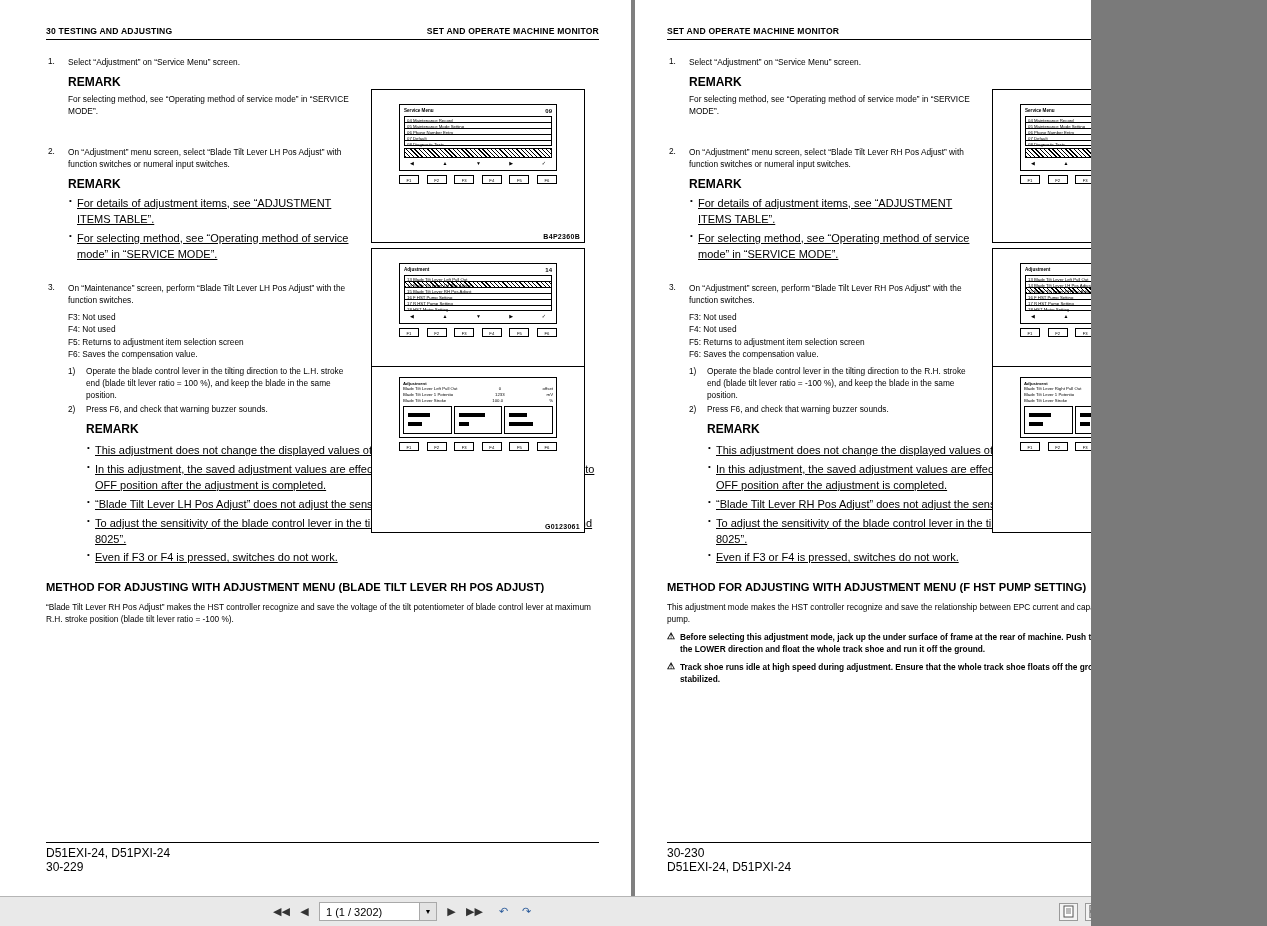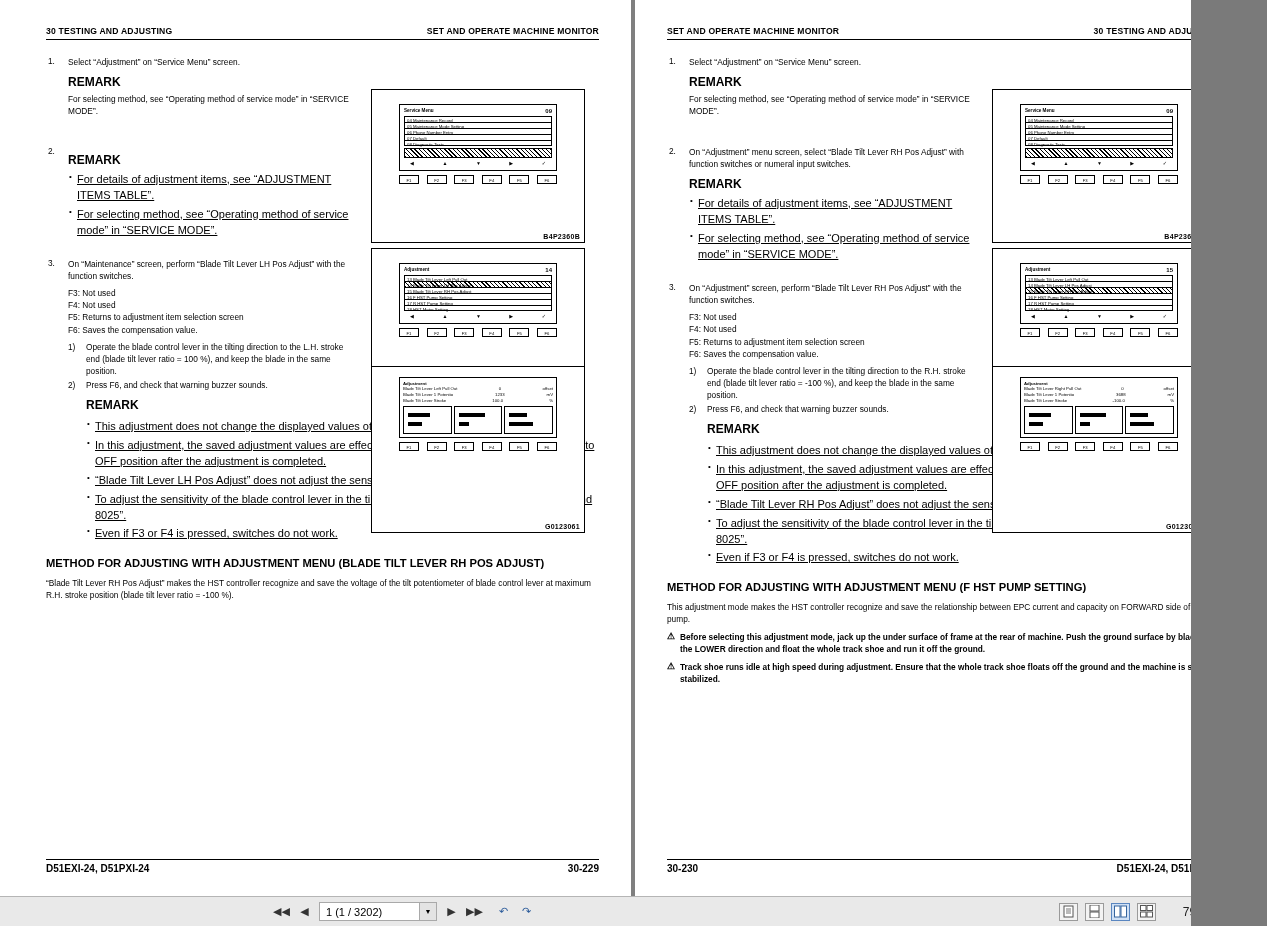--- a/index.html
+++ b/index.html
@@ -2,21 +2,21 @@
 <html><head>
 <meta charset="utf-8">
 <style>
   html, body {
     margin: 0;
     padding: 0;
     background: #7a7a7a;
     font-family: "Liberation Sans", sans-serif;
   }
   #root {
-    width: 1191px;
+    width: 1091px;
     height: 926px;
     position: relative;
     background: #808080;
     overflow: hidden;
   }
   .pages-area {
     position: absolute;
     left: 0; top: 0;
     width: 1267px;
     height: 896px;
@@ -52,24 +52,25 @@
     border-bottom: 1.6px solid #000;
     width: 553px;
   }
   .pg-foot {
     position: absolute;
     bottom: 22px;
     left: 46px;
     width: 553px;
     display: flex;
     justify-content: space-between;
-    font-size: 10px;
-    font-weight: bold;
+    font-size: 12px;
+    font-weight: normal;
     border-top: 1.6px solid #000;
     padding-top: 3px;
+    flex-direction: column;
   }
   
   .step {
     display: flex;
     margin-top: 12px;
     width: 553px;
   }
   .step-num {
     width: 22px;
     flex: 0 0 22px;
@@ -338,20 +339,21 @@
           <div class="step-body" style="max-width:290px;">
             <p>Select “Adjustment” on “Service Menu” screen.</p>
             <div class="remark">REMARK</div>
             <p>For selecting method, see “Operating method of service mode” in “SERVICE MODE”.</p>
           </div>
         </div>
 
         <div class="step" style="margin-top:29px;">
           <div class="step-num">2.</div>
           <div class="step-body" style="max-width:290px;">
+            <p>On “Adjustment” menu screen, select “Blade Tilt Lever LH Pos Adjust” with function switches or numeral input switches.</p>
             <div class="remark">REMARK</div>
             <ul class="bullets">
               <li>For details of adjustment items, see “ADJUSTMENT ITEMS TABLE”.</li>
               <li>For selecting method, see “Operating method of service mode” in “SERVICE MODE”.</li>
             </ul>
           </div>
         </div>
 
         <div class="step" style="margin-top:16px;">
           <div class="step-num">3.</div>

